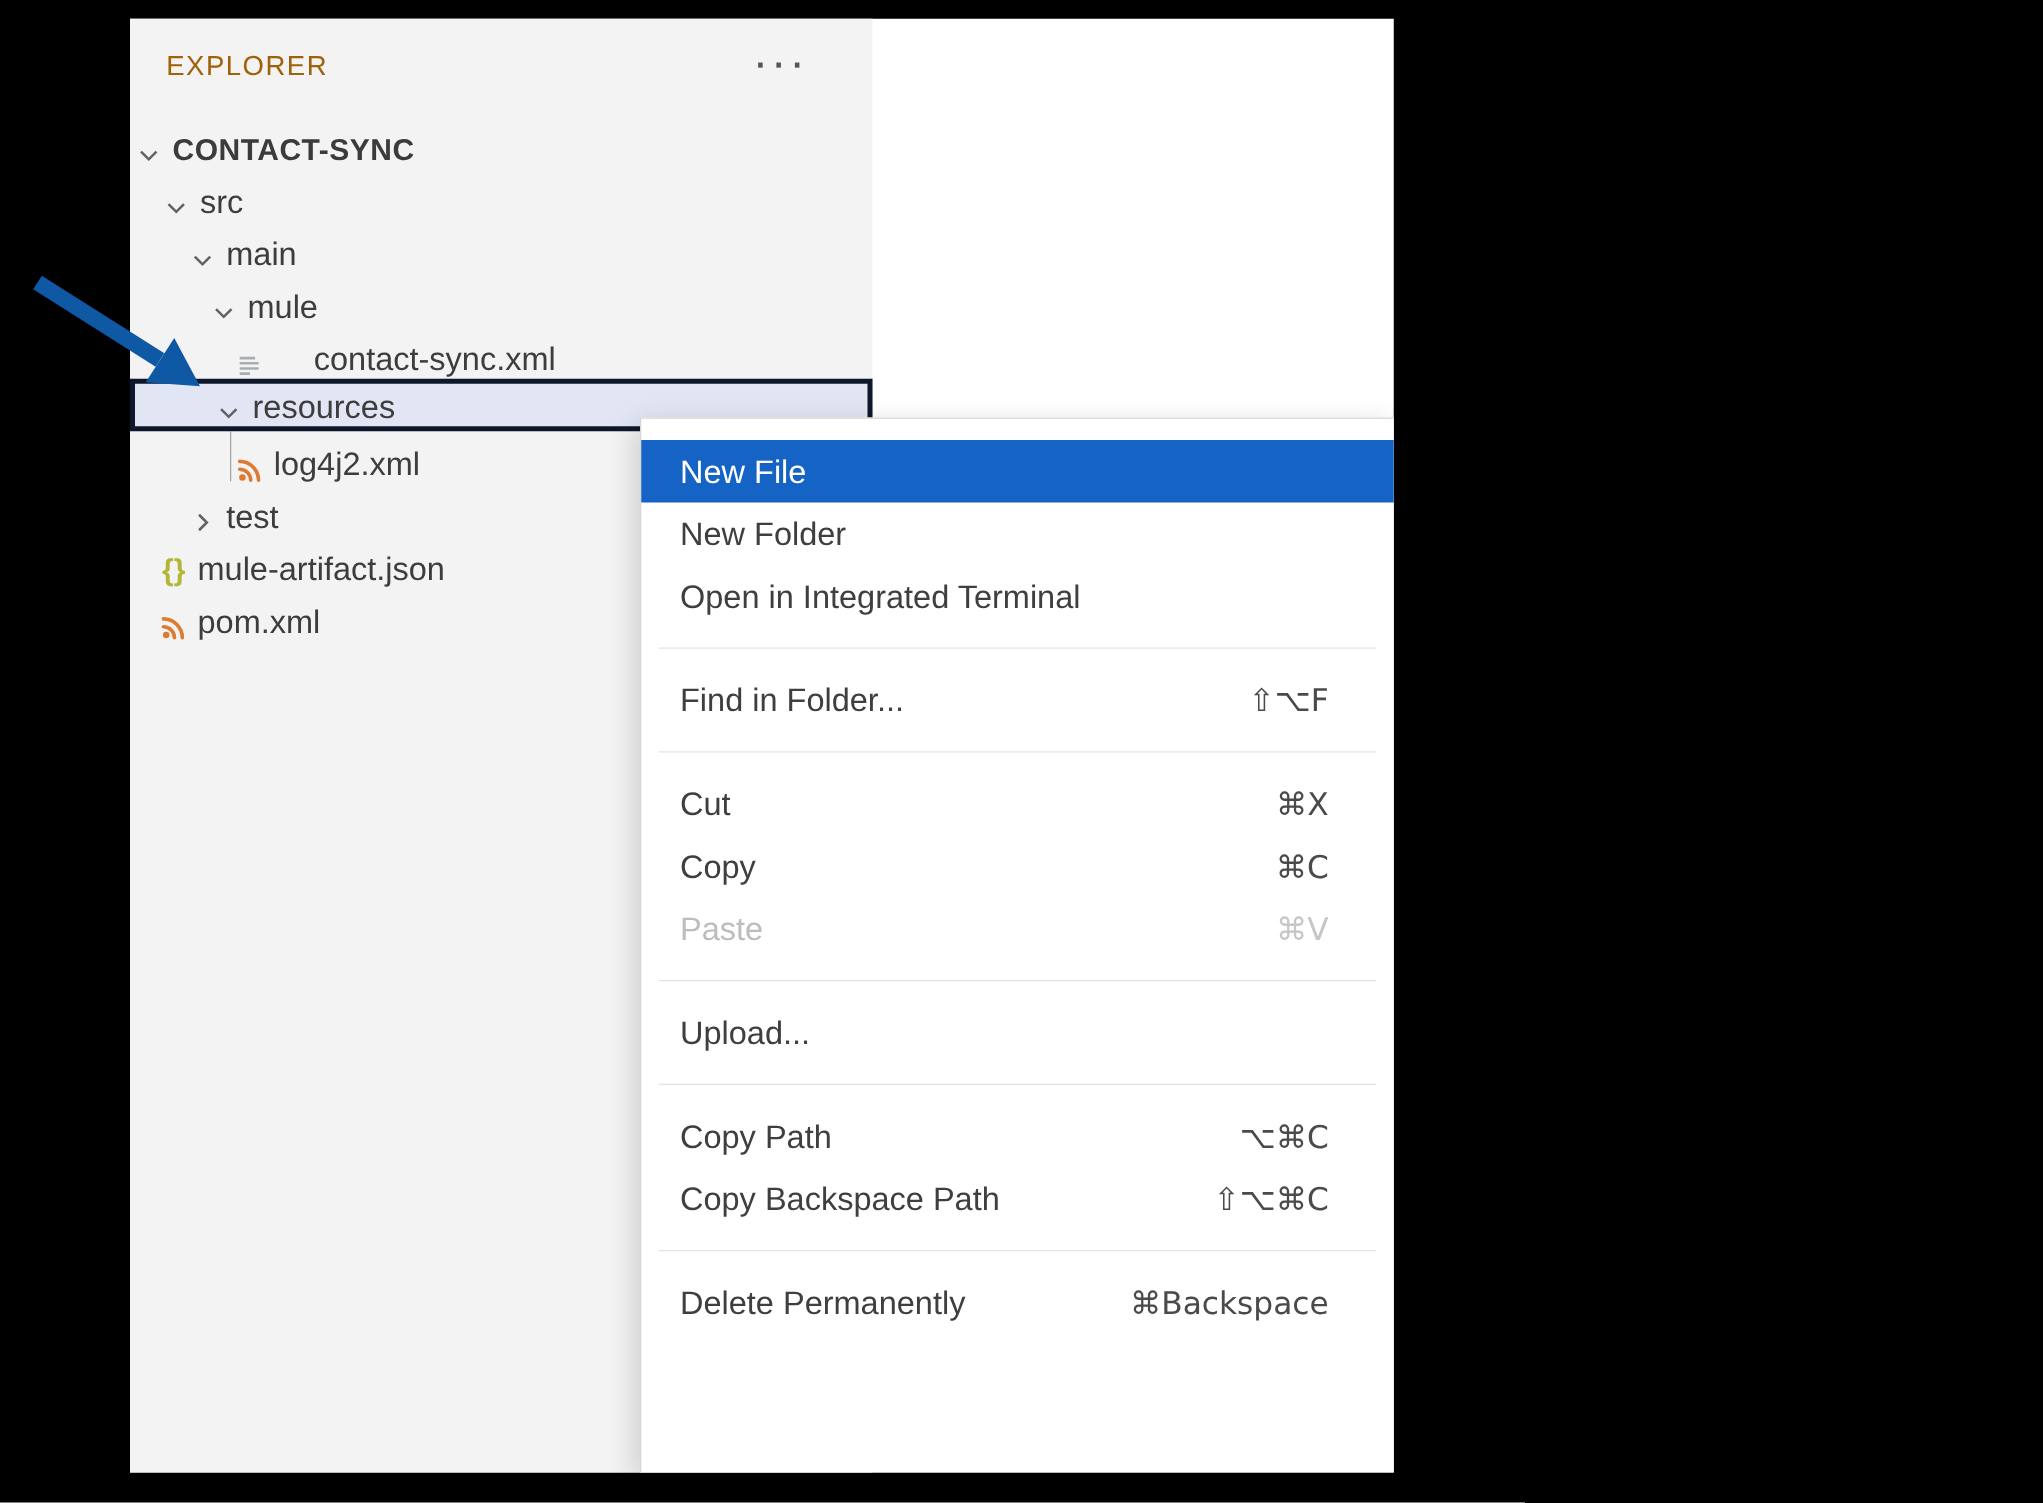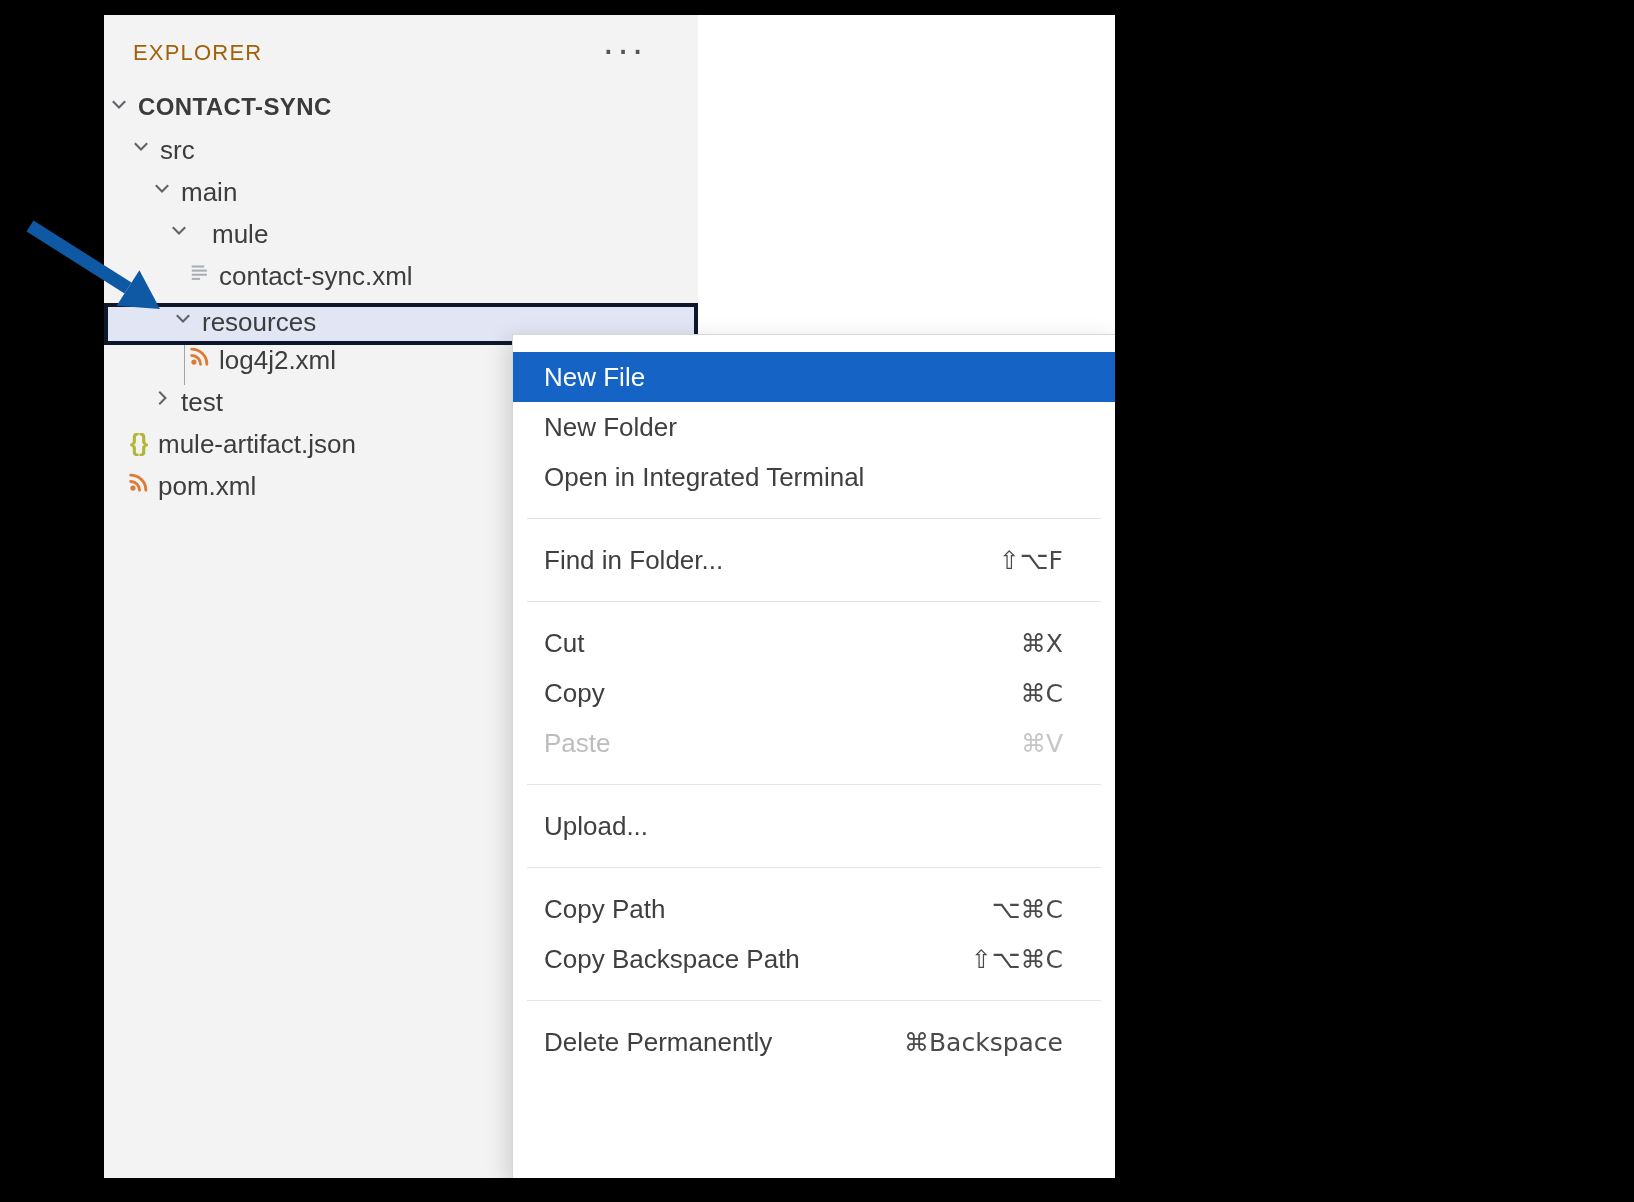--- a/index.html
+++ b/index.html
@@ -9,21 +9,21 @@
     -webkit-font-smoothing:antialiased;
   }
   .window{position:absolute;left:104px;top:15px;width:1011px;height:1163px;background:#ffffff;}
   
   .sidebar{position:absolute;left:0;top:0;width:594px;height:100%;background:#f3f3f3;}
   .sidebar-header{position:absolute;left:0;top:18px;width:100%;height:40px;}
   .explorer-title{position:absolute;left:29px;top:50%;transform:translateY(-50%);
     font-size:22px;letter-spacing:1.2px;color:#a16207;}
   .more-actions{position:absolute;left:498px;top:2px;font-size:38px;color:#555;line-height:30px;letter-spacing:2px;cursor:default;}
   .tree{position:absolute;left:0;top:78px;width:100%;}
-  .trow{position:absolute;left:0;width:100%;height:42px;display:flex;align-items:flex-start;
+  .trow{position:absolute;left:0;width:100%;height:42px;display:flex;align-items:flex-end;
     box-sizing:border-box;color:#3d3d3d;font-size:26px;white-space:nowrap;}
   .trow.bold{font-weight:bold;font-size:24px;letter-spacing:0.4px;color:#3b3b3b;}
   .trow.selected{background:#e2e5f3;border:4px solid #0f172a;}
   .icon{width:22px;height:22px;margin-right:8px;display:inline-flex;align-items:center;justify-content:center;flex:0 0 22px;}
   .braces{color:#b3b535;font-weight:bold;font-size:24px;width:22px;margin-right:8px;display:inline-block;text-align:center;flex:0 0 22px;}
   .indent-guide{position:absolute;left:80px;top:330px;width:1px;height:40px;background:#a4a4a4;}
   
   .menu{position:absolute;left:408px;top:319px;width:603px;height:844px;background:#ffffff;
     box-sizing:border-box;border-left:1px solid #d6d6d6;border-top:1px solid #d6d6d6;
     box-shadow:-4px 6px 22px rgba(0,0,0,0.16);padding-top:17px;}
@@ -71,30 +71,30 @@
 
       <div class="trow" style="top:84px;padding-left:47px;">
         <span class="icon">
           <svg width="22" height="22" viewBox="0 0 16 16">
               <path d="M3.5 6l4.5 4.5L12.5 6" fill="none" stroke="#5f6368" stroke-width="1.5"></path>
             </svg>
         </span>
         <span>main</span>
       </div>
 
-      <div class="trow" style="top:126px;padding-left:64px;gap:14px;">
+      <div class="trow" style="top:126px;padding-left:64px;">
         <span class="icon">
           <svg width="22" height="22" viewBox="0 0 16 16">
               <path d="M3.5 6l4.5 4.5L12.5 6" fill="none" stroke="#5f6368" stroke-width="1.5"></path>
             </svg>
         </span>
         <span>mule</span>
       </div>
 
-      <div class="trow" style="top:168px;padding-left:85px;">
+      <div class="trow" style="top:168px;padding-left:85px;gap:32px;">
         <span class="icon">
           <svg width="22" height="22" viewBox="0 0 16 16" stroke="#a9adb3" stroke-width="1.5">
             <line x1="2" y1="4" x2="11" y2="4"></line>
               <line x1="2" y1="7" x2="13" y2="7"></line>
             <line x1="2" y1="10" x2="13" y2="10"></line>
               <line x1="2" y1="13" x2="8" y2="13"></line>
           </svg>
         </span>
         <span>contact-sync.xml</span>
       </div>

